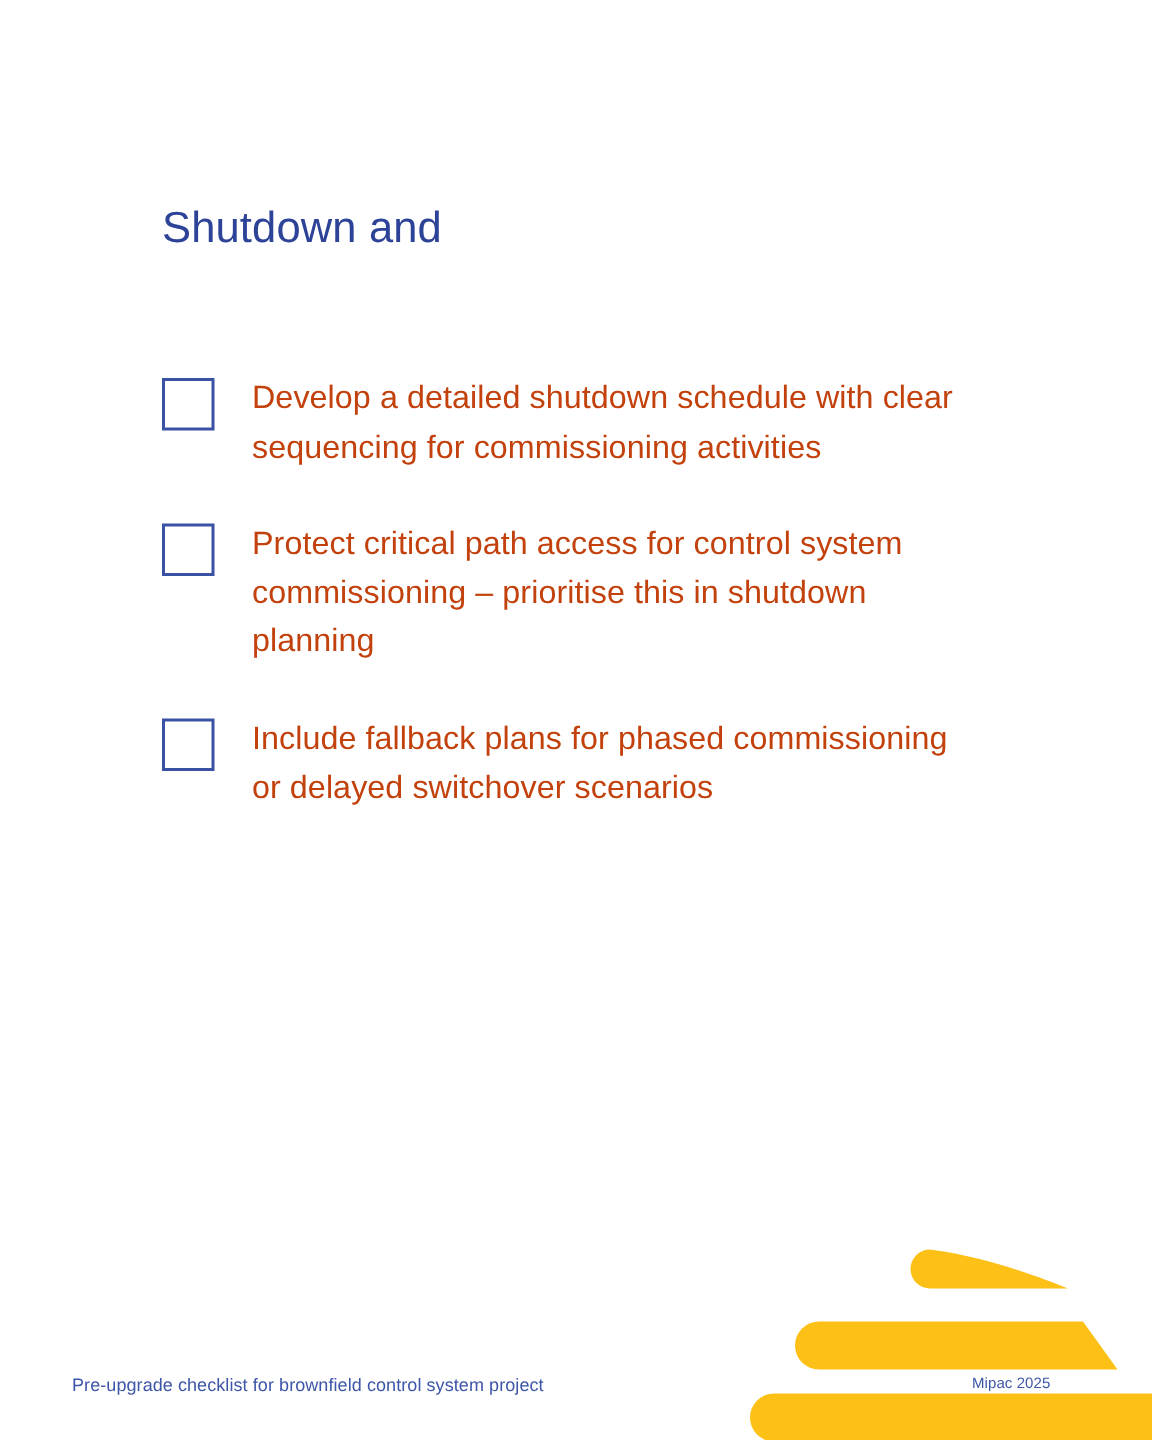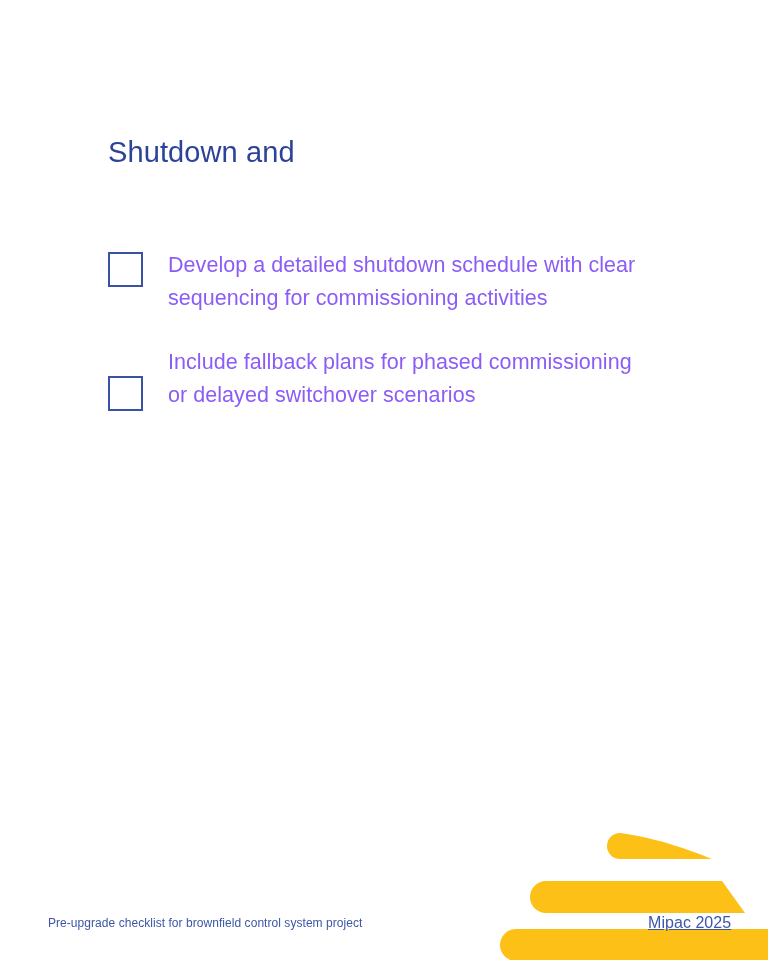--- a/index.html
+++ b/index.html
@@ -46,36 +46,35 @@
     width: 600px;
   }
   .check-item {
     position: relative;
     display: flex;
     align-items: flex-start;
     margin-bottom: 32px;
   }
   .check-item:last-child {
     margin-bottom: 0;
-    align-items: flex-end;
   }
   .checkbox {
     flex: 0 0 auto;
     width: 31px;
     height: 31px;
     border: 2px solid #3a52a4;
     background: #ffffff;
     box-sizing: content-box;
     margin-top: 3px;
   }
   .check-text {
     margin-left: 25px;
     font-size: 21.5px;
     line-height: 32.6px;
-    color: #8b5cf6;
+    color: #c2410c;
     font-weight: 400;
     max-width: 472px;
     letter-spacing: 0.05px;
   }
 
   
   .deco {
     position: absolute;
     left: 430px;
     top: 810px;
@@ -94,44 +93,47 @@
     top: 915px;
     font-size: 12px;
     line-height: 16px;
     color: #3d56a8;
     letter-spacing: 0.05px;
   }
   .footer-right {
     position: absolute;
     left: 648px;
     top: 915px;
-    font-size: 16px;
+    font-size: 10px;
     line-height: 16px;
     color: #3d56a8;
     letter-spacing: 0.05px;
     white-space: nowrap;
-    text-decoration: underline;
   }
 </style>
 </head>
 <body>
 
 <div class="page">
 
   <div class="title-block">
     <div class="title-line">Shutdown and</div>
   </div>
 
   <div class="checklist">
 
     <div class="check-item">
       <div class="checkbox"></div>
       <div class="check-text">Develop a detailed shutdown schedule with clear sequencing for commissioning activities</div>
     </div>
 
+    <div class="check-item">
+      <div class="checkbox"></div>
+      <div class="check-text">Protect critical path access for control system commissioning – prioritise this in shutdown planning</div>
+    </div>
 
 
     <div class="check-item">
       <div class="checkbox"></div>
       <div class="check-text">Include fallback plans for phased commissioning or delayed switchover scenarios</div>
     </div>
 
   </div>
 
   <div class="deco">

